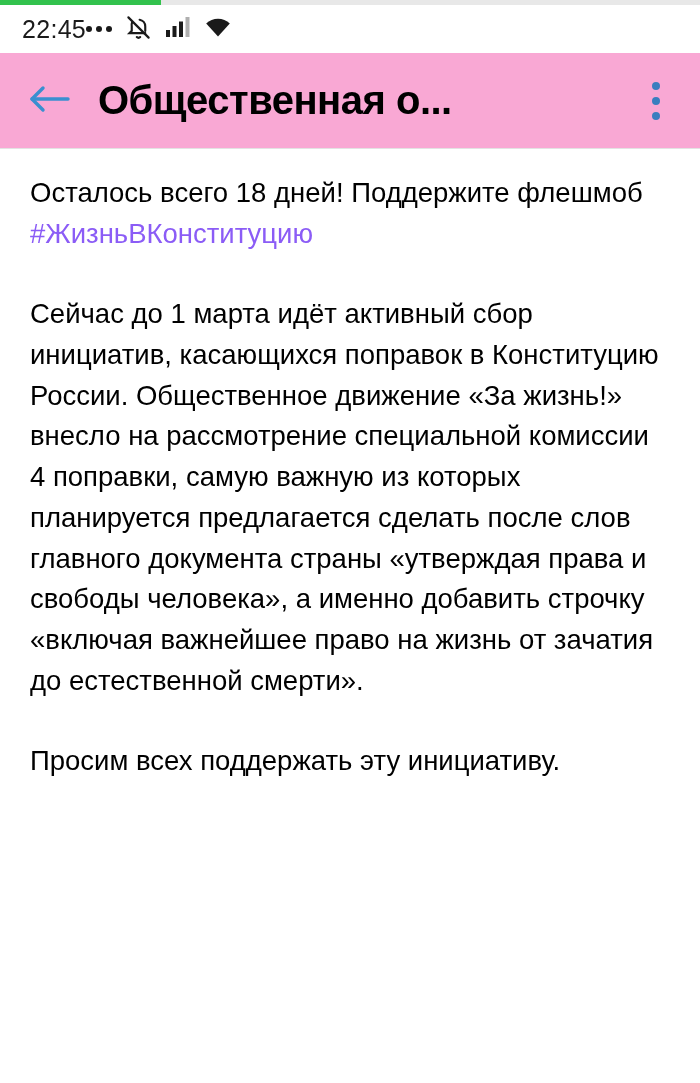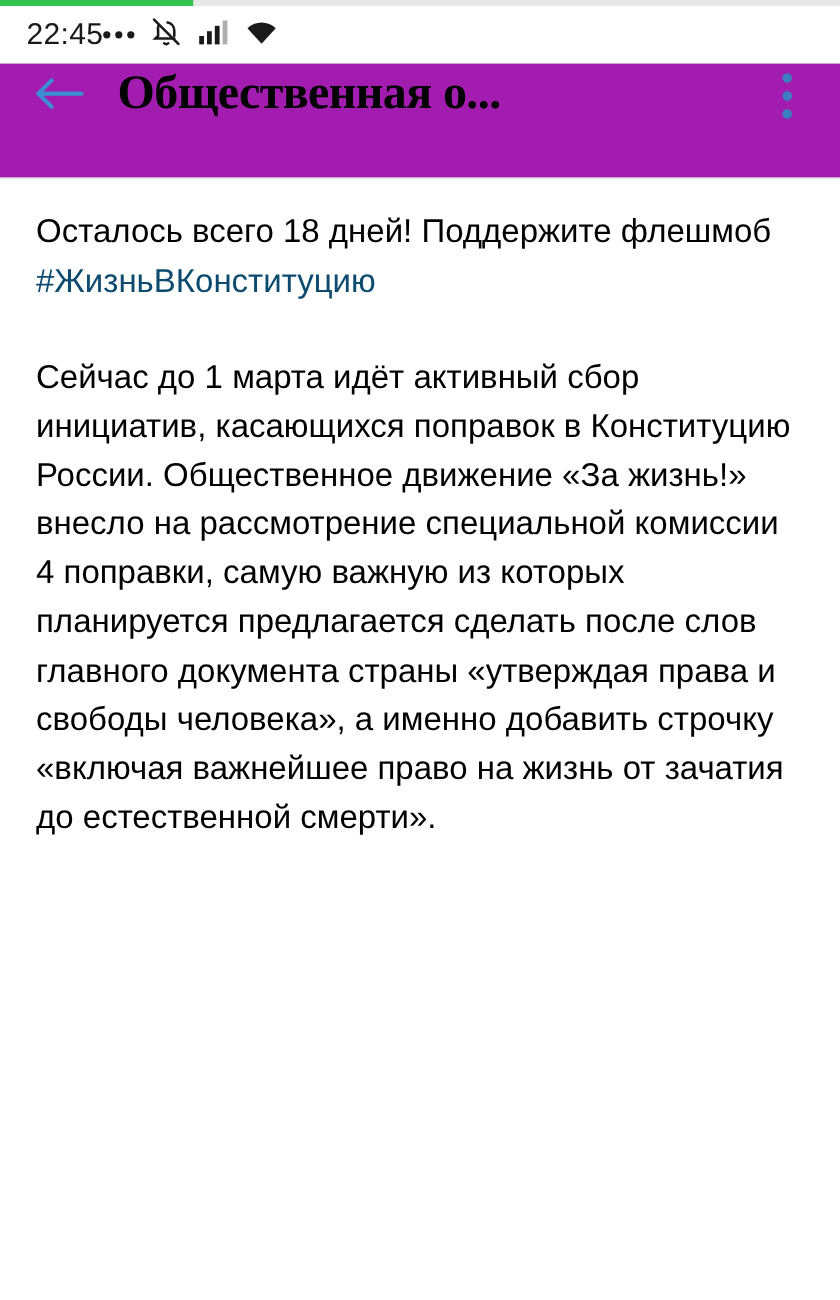--- a/index.html
+++ b/index.html
@@ -70,24 +70,24 @@
   }
 
   
   .app-bar {
     position: absolute;
     top: 53px;
     left: 0;
     width: 100%;
     height: 95px;
     display: flex;
+    align-items: center;
     padding: 0 22px;
     box-sizing: border-box;
-    background: #a21caf;
-    font-family: Liberation Serif, serif;
+    background: #f9a8d4;
   }
   .back-btn {
     width: 54px;
     height: 54px;
     flex: 0 0 auto;
     display: flex;
     align-items: center;
     justify-content: center;
     cursor: pointer;
   }
@@ -142,21 +142,21 @@
   }
   .para {
     font-size: 27.5px;
     line-height: 1.48;
     color: #000000;
     margin: 0 0 40px 0;
     font-weight: 400;
   }
   .para:last-child { margin-bottom: 0; }
   .hashtag {
-    color: #0c4a6e;
+    color: #8b5cf6;
   }
 </style>
 </head>
 <body>
 
 <div class="load-bar">
   <div class="load-bar-fill" style="width: 23%; background: rgb(50, 194, 77);"></div>
 </div>
 
 <div class="status-bar">
@@ -205,13 +205,14 @@
     <i></i>
     <i></i>
   </div>
 </div>
 
 <div class="divider"></div>
 
 <div class="content">
   <p class="para"><span>Осталось всего 18 дней! Поддержите флешмоб </span><span class="hashtag">#ЖизньВКонституцию</span></p>
   <p class="para">Сейчас до 1 марта идёт активный сбор инициатив, касающихся поправок в Конституцию России. Общественное движение «За жизнь!» внесло на рассмотрение специальной комиссии 4 поправки, самую важную из которых планируется предлагается сделать после слов главного документа страны «утверждая права и свободы человека», а именно добавить строчку «включая важнейшее право на жизнь от зачатия до естественной смерти».</p>
+  <p class="para">Просим всех поддержать эту инициативу.</p>
 </div>
 
 </body></html>

